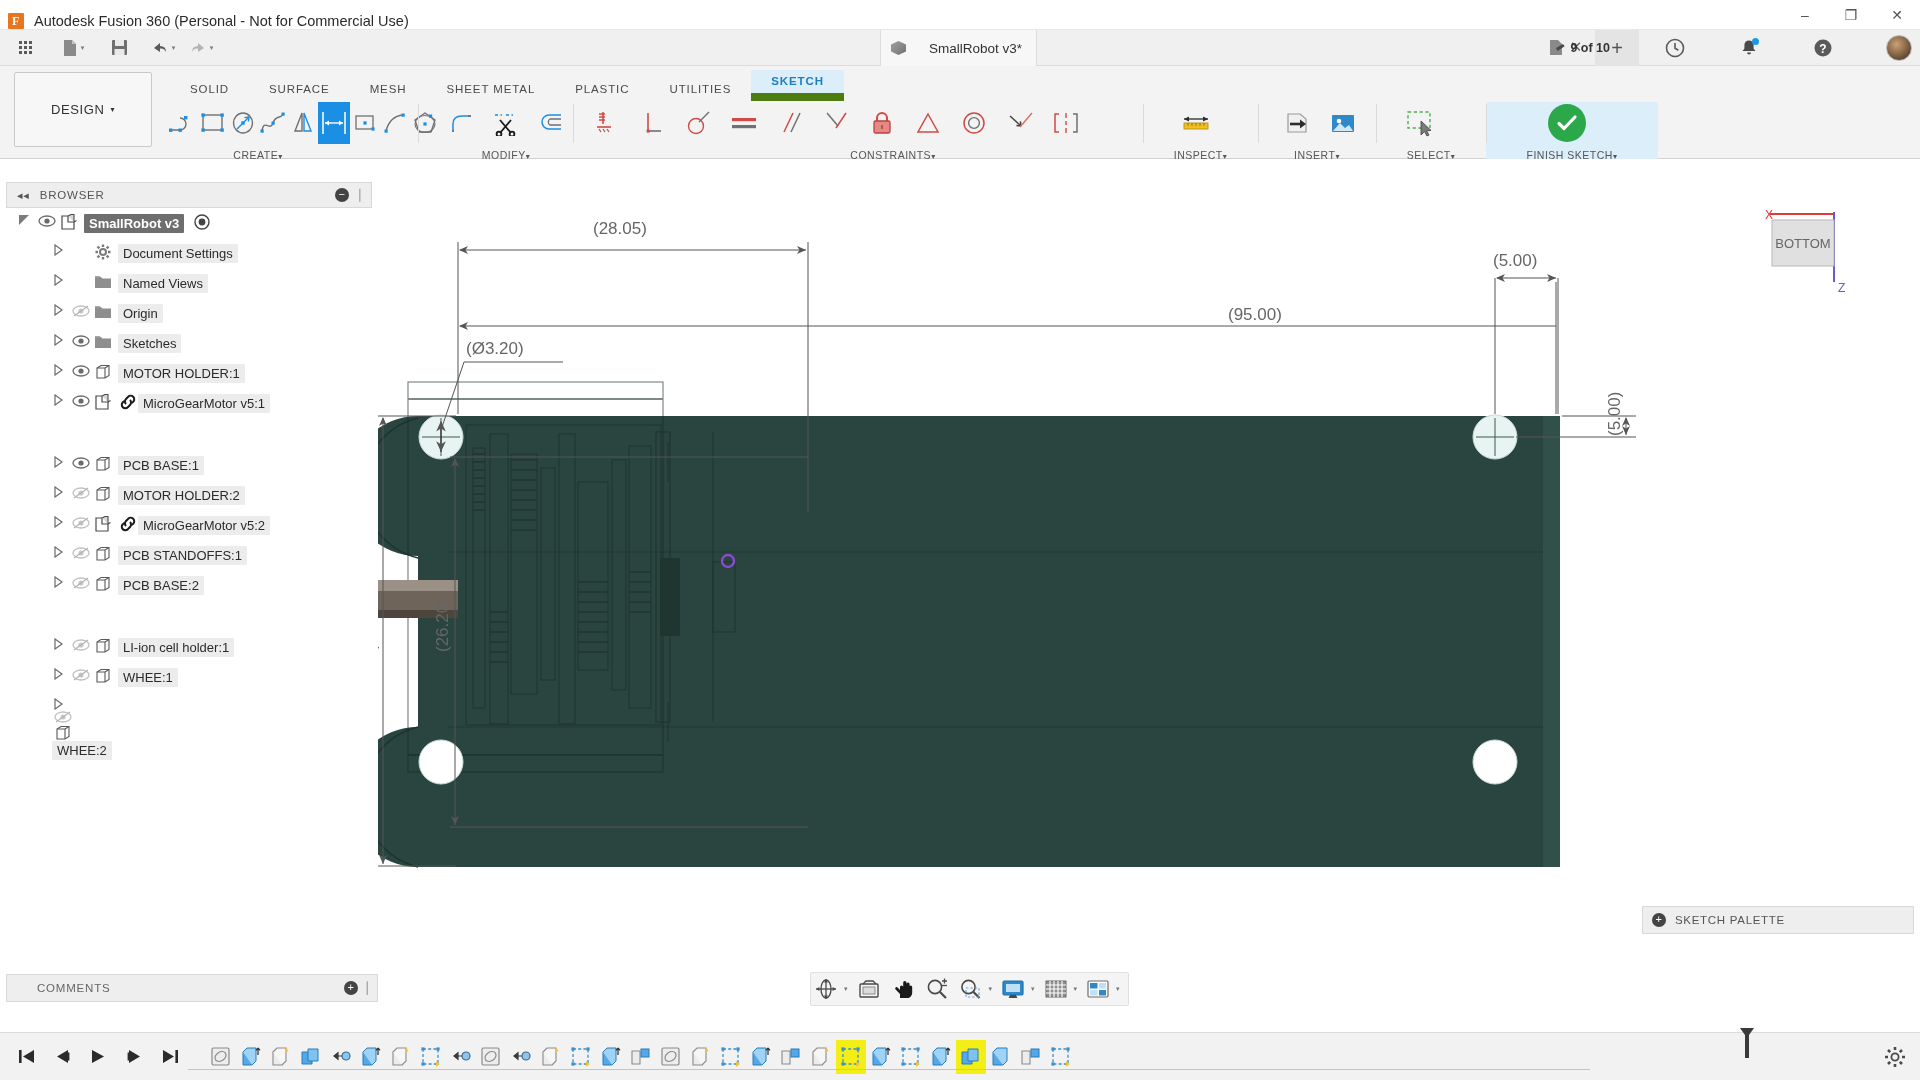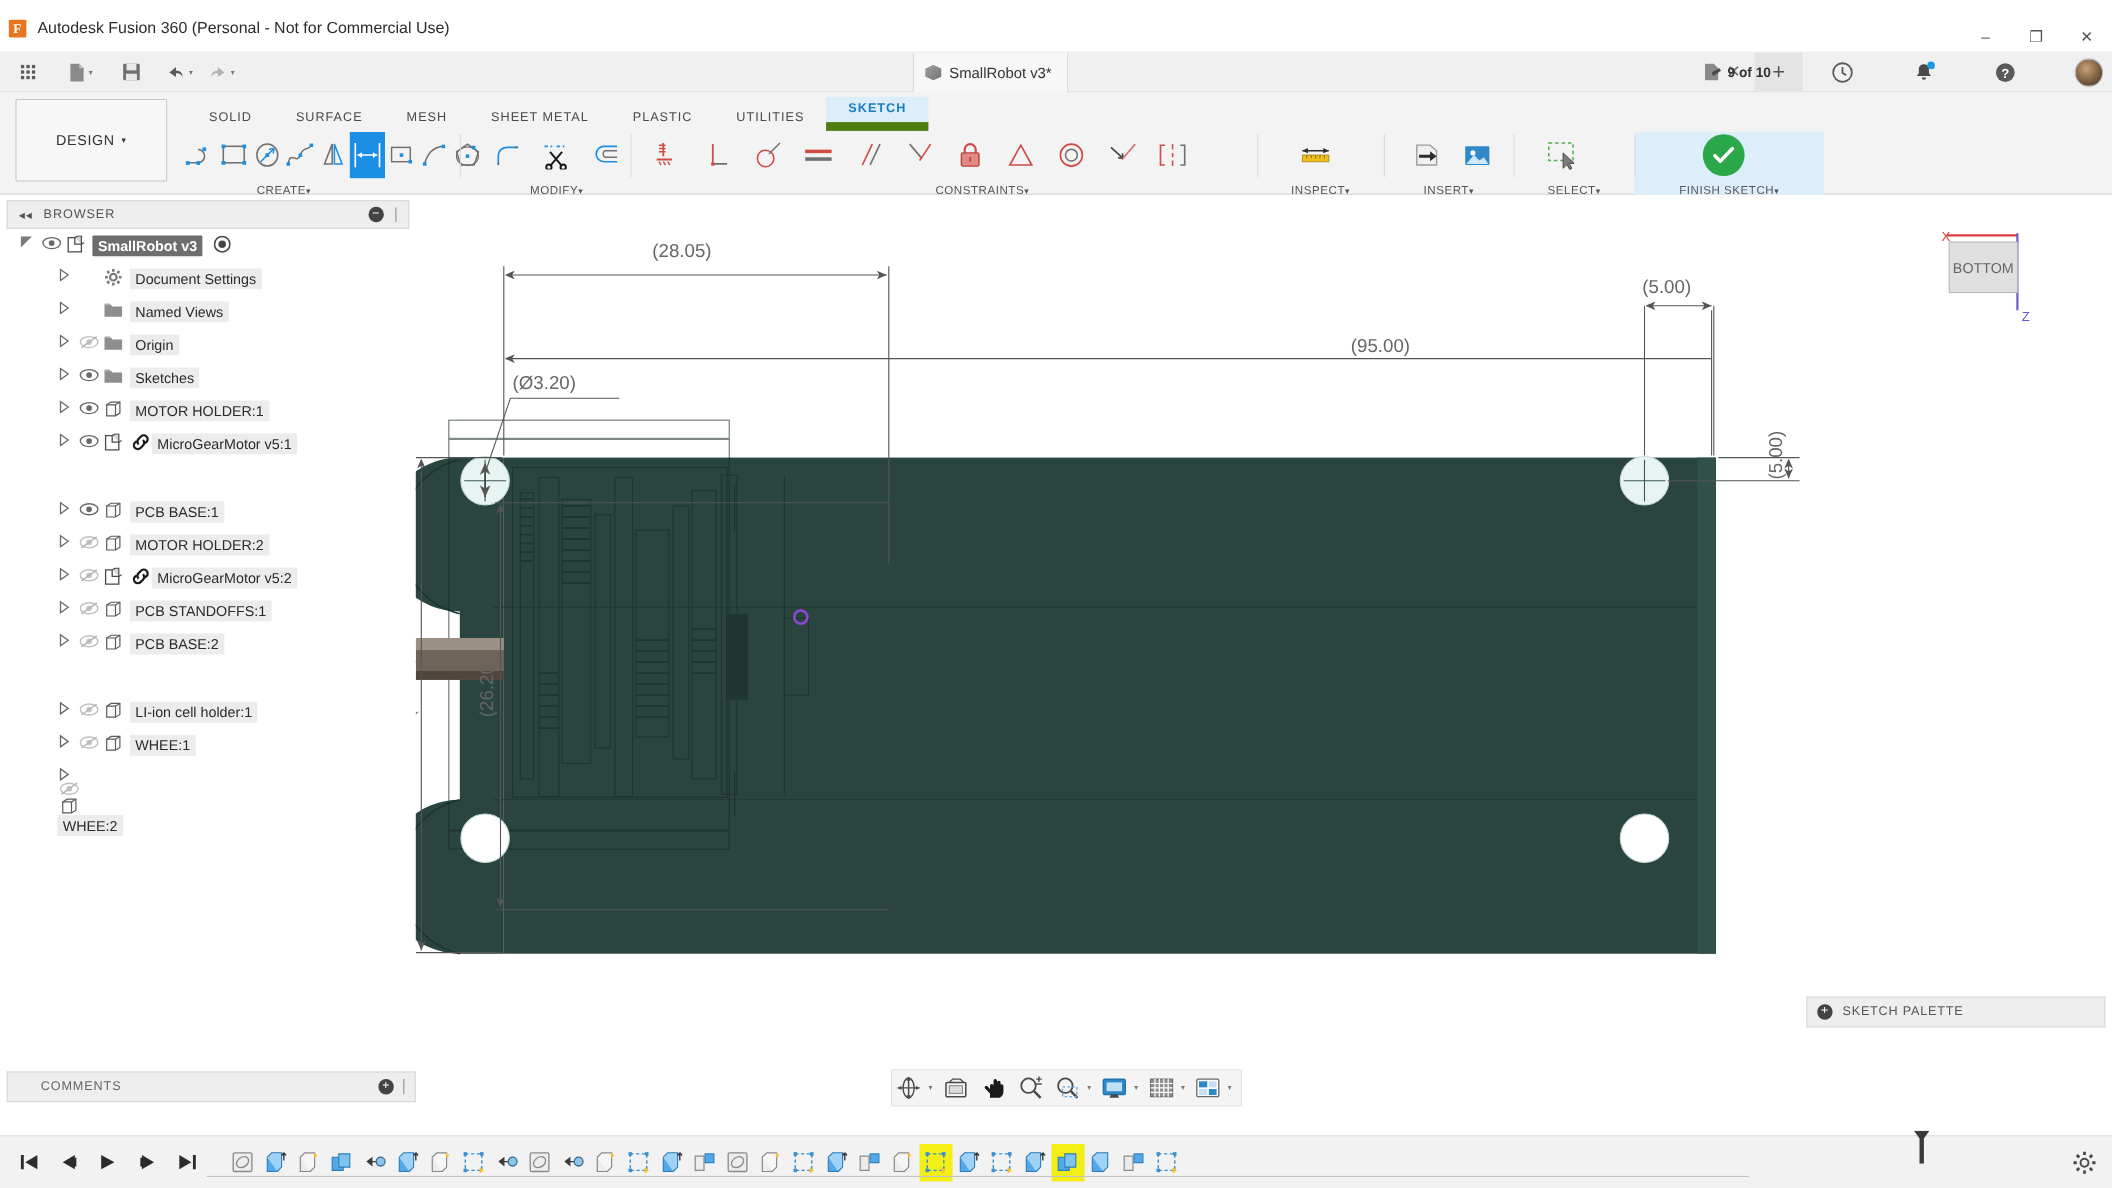--- a/index.html
+++ b/index.html
@@ -6,22 +6,22 @@
   html, body {
     width: 1920px; height: 1080px;
     overflow: hidden;
     font-family: "Liberation Sans", sans-serif;
     background: #ffffff;
     -webkit-font-smoothing: antialiased;
   }
 
   
   .titlebar {
-    height: 30px; background: #ffffff; display: flex; align-items: flex-start;
-    border-bottom: 1px solid #e8e8e8; position: relative; margin-top: 18px;
+    height: 30px; background: #ffffff; display: flex; align-items: flex-end;
+    border-bottom: 1px solid #e8e8e8; position: relative;
   }
   .app-icon {
     width: 16px; height: 16px; margin-left: 8px; background: #e8761f;
     border-radius: 1px; position: relative;
   }
   .app-icon::after {
     content: "F"; position: absolute; left: 4px; top: 0px; color: #fff;
     font-size: 12px; font-weight: bold; line-height: 16px;
     font-family: "Liberation Serif", serif;
   }
@@ -39,23 +39,23 @@
   }
   .qbtn {
     height: 28px; min-width: 30px; display: flex; align-items: center; justify-content: center;
     margin-left: 4px; color: #5a5a5a;
   }
   .caret { font-size: 7px; margin-left: 3px; color: #777; }
   .grid9 { display: grid; grid-template-columns: repeat(3,3px); grid-template-rows: repeat(3,3px); gap: 2px; }
   .grid9 i { background: #5a5a5a; display: block; width: 3px; height: 3px; }
 
   .doctab {
-    position: absolute; left: 830px; top: 0px; height: 36px; display: flex;
+    position: absolute; left: 880px; top: 0px; height: 36px; display: flex;
     align-items: center; padding: 0 14px 0 10px; background: #f7f7f7;
-    border-left: 1px solid #dcdcdc; border-right: 1px solid #dcdcdc;
+    border-left: 1px solid #dcdcdc; border-right: 1px solid #dcdcdc; gap: 16px;
   }
   .doctab .cube {
     width: 15px; height: 14px; margin-right: 7px;
     background: linear-gradient(135deg,#9d9d9d 0%, #8a8a8a 50%, #6f6f6f 100%);
     clip-path: polygon(50% 0%, 100% 25%, 100% 75%, 50% 100%, 0% 75%, 0% 25%);
   }
   .doctab-label { font-size: 13.5px; color: #333; }
   .tab-close { position: absolute; left: 1566px; top: 8px; font-size: 15px; color: #666; width: 20px; text-align:center;}
   .tab-plus {
     position: absolute; left: 1595px; top: 0px; width: 44px; height: 36px;

